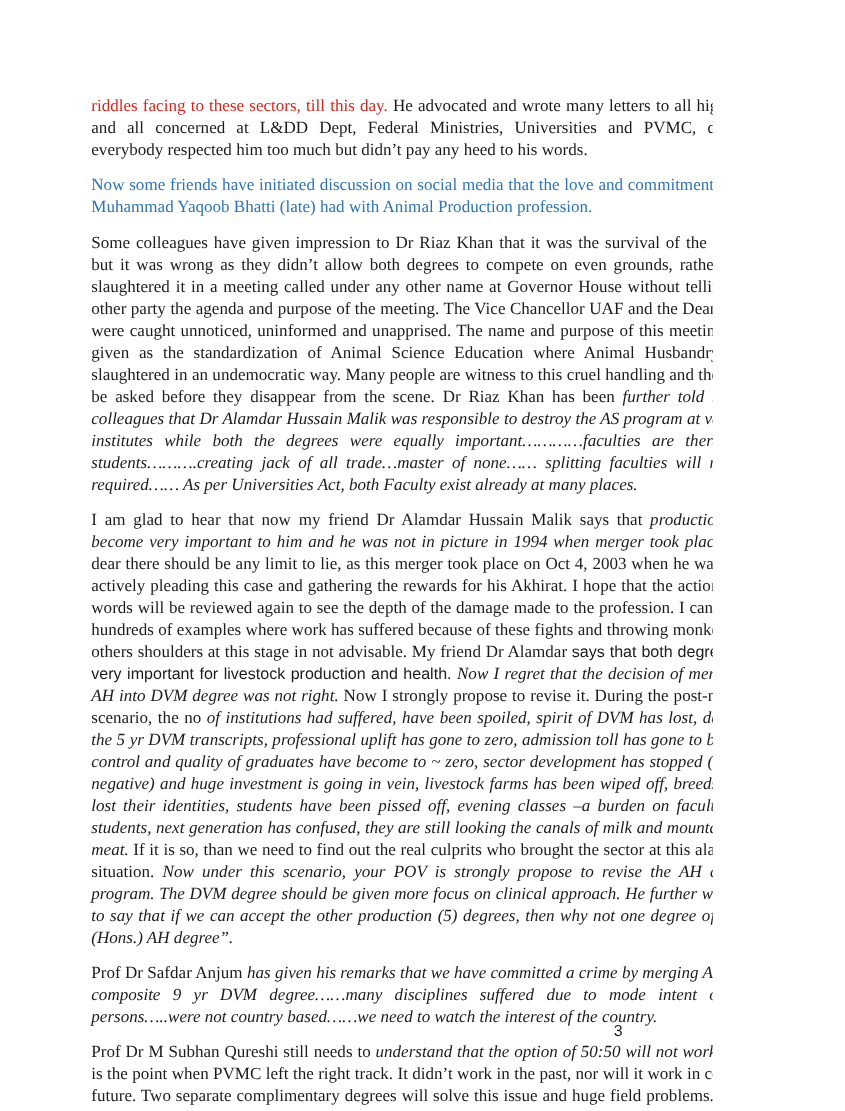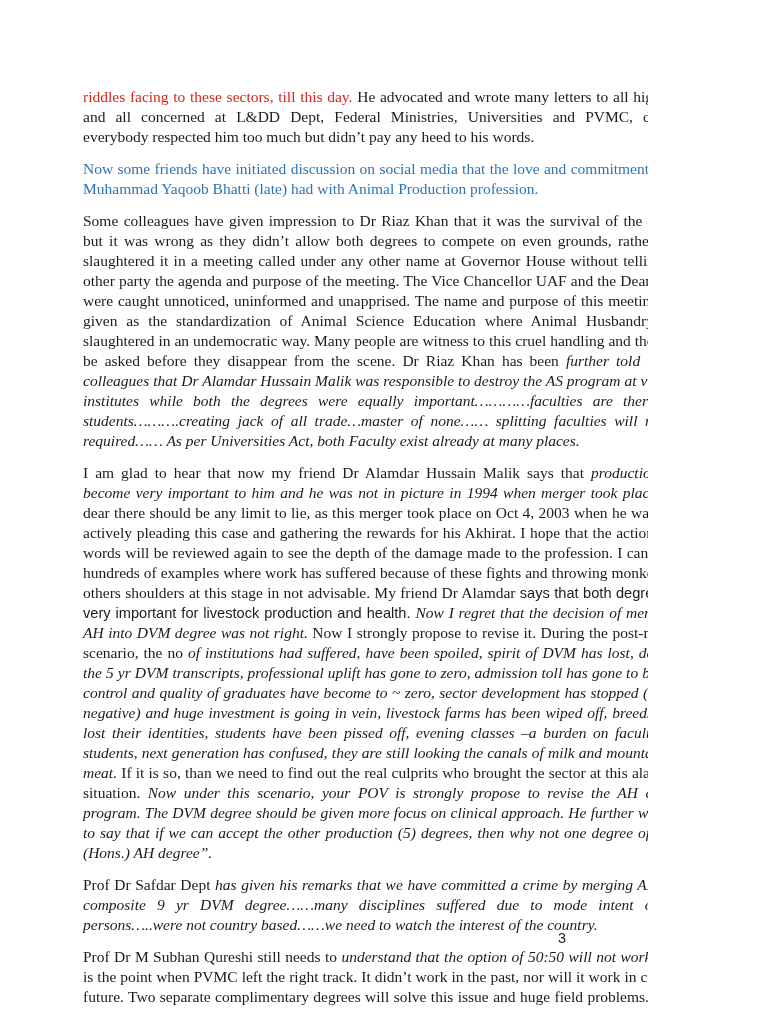--- a/index.html
+++ b/index.html
@@ -47,17 +47,17 @@
 </style>
 </head>
 <body>
 
 <div class="page">
   <div class="content">
       <p class="para"><span class="run red">riddles facing to these sectors, till this day. </span><span class="run normal">He advocated and wrote many letters to all high ups and all concerned at L&amp;DD Dept, Federal Ministries, Universities and PVMC, despite everybody respected him too much but didn’t pay any heed to his words.</span></p>
       <p class="para"><span class="run blue">Now some friends have initiated discussion on social media that the love and commitment of Dr Muhammad Yaqoob Bhatti (late) had with Animal Production profession.</span></p>
       <p class="para"><span class="run normal">Some colleagues have given impression to </span><span class="run bold">Dr Riaz Khan</span><span class="run normal"> that it was the survival of the fittest, but it was wrong as they didn’t allow both degrees to compete on even grounds, rather they slaughtered it in a meeting called under any other name at Governor House without telling the other party the agenda and purpose of the meeting. The Vice Chancellor UAF and the Dean FAH were caught unnoticed, uninformed and unapprised. The name and purpose of this meeting was given as the standardization of Animal Science Education where Animal Husbandry was slaughtered in an undemocratic way. Many people are witness to this cruel handling and they can be asked before they disappear from the scene. Dr Riaz Khan has been </span><span class="run italic">further told by his colleagues that Dr Alamdar Hussain Malik was responsible to destroy the AS program at various institutes while both the degrees were equally important…………faculties are there w/o students……….creating jack of all trade…master of none…… splitting faculties will not be required…… As per Universities Act, both Faculty exist already at many places.</span></p>
       <p class="para"><span class="run normal">I am glad to hear that now my friend </span><span class="run bold">Dr Alamdar Hussain Malik</span><span class="run normal"> says that </span><span class="run italic">production has become very important to him and he was not in picture in 1994 when merger took place.</span><span class="run normal"> My dear there should be any limit to lie, as this merger took place on Oct 4, 2003 when he was very actively pleading this case and gathering the rewards for his Akhirat. I hope that the actions and words will be reviewed again to see the depth of the damage made to the profession. I can quote hundreds of examples where work has suffered because of these fights and throwing monkeys on others shoulders at this stage in not advisable. My friend Dr Alamdar </span><span class="run sans">says that both degree are very important for livestock production and health. </span><span class="run italic">Now I regret that the decision of merger of AH into DVM degree was not right.</span><span class="run normal"> Now I strongly propose to revise it. During the post-merger scenario, the no </span><span class="run italic">of institutions had suffered, have been spoiled, spirit of DVM has lost, defaced the 5 yr DVM transcripts, professional uplift has gone to zero, admission toll has gone to beyond control and quality of graduates have become to ~ zero, sector development has stopped (rather negative) and huge investment is going in vein, livestock farms has been wiped off, breeds have lost their identities, students have been pissed off, evening classes –a burden on faculty and students, next generation has confused, they are still looking the canals of milk and mountains of meat.</span><span class="run normal"> If it is so, than we need to find out the real culprits who brought the sector at this alarming situation. </span><span class="run italic">Now under this scenario, your POV is strongly propose to revise the AH degree program. The DVM degree should be given more focus on clinical approach. He further went on to say that if we can accept the other production (5) degrees, then why not one degree of B.Sc.(Hons.) AH degree”.</span></p>
-      <p class="para"><span class="run bold">Prof Dr Safdar Dept</span><span class="run italic"> has given his remarks that we have committed a crime by merging AH to a composite 9 yr DVM degree……many disciplines suffered due to mode intent of the persons…..were not country based……we need to watch the interest of the country.</span></p>
+      <p class="para"><span class="run bold">Prof Dr Safdar Anjum</span><span class="run italic"> has given his remarks that we have committed a crime by merging AH to a composite 9 yr DVM degree……many disciplines suffered due to mode intent of the persons…..were not country based……we need to watch the interest of the country.</span></p>
       <p class="para"><span class="run bold">Prof Dr M Subhan Qureshi</span><span class="run normal"> still needs to </span><span class="run italic">understand that the option of 50:50 will not work.</span><span class="run normal"> This is the point when PVMC left the right track. It didn’t work in the past, nor will it work in coming future. Two separate complimentary degrees will solve this issue and huge field problems. </span><span class="run italic">DVM degree was converted or reshaped to Dogs. They further mutilated the DVM and didn’t care to maintain its accreditation</span></p>
     </div>
   <div class="page-number">3</div>
 </div>
 
 </body></html>

